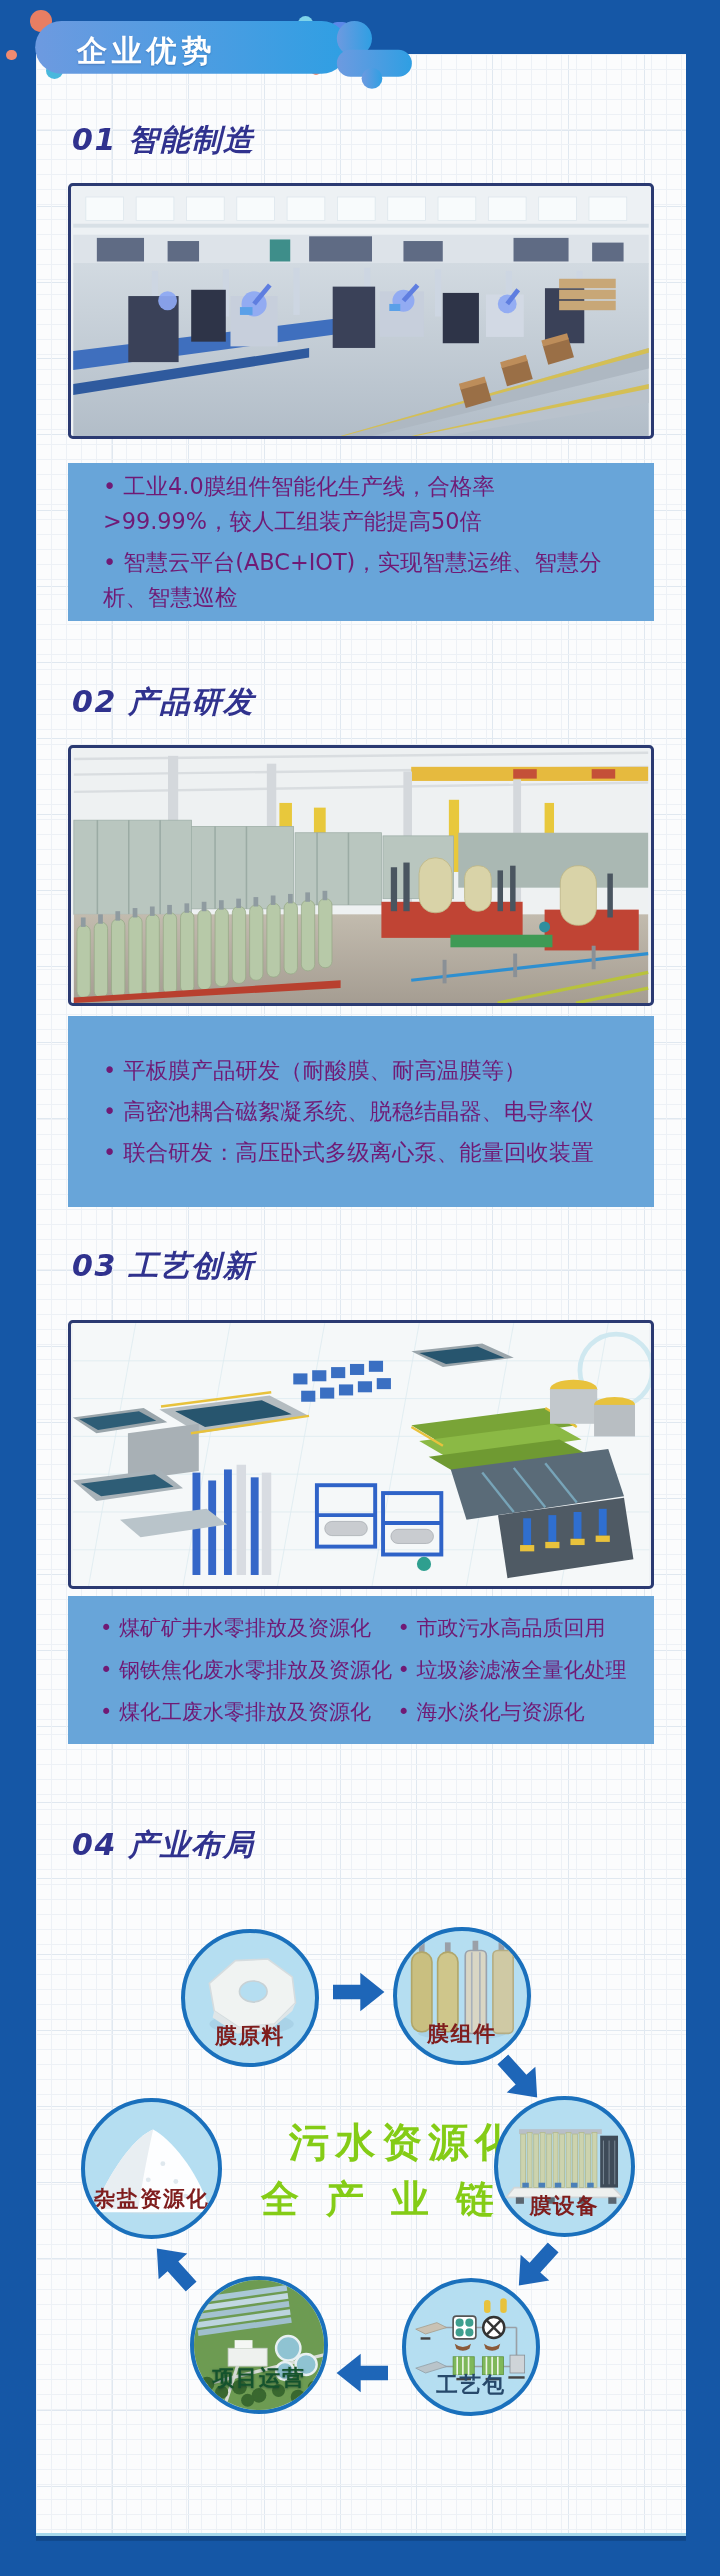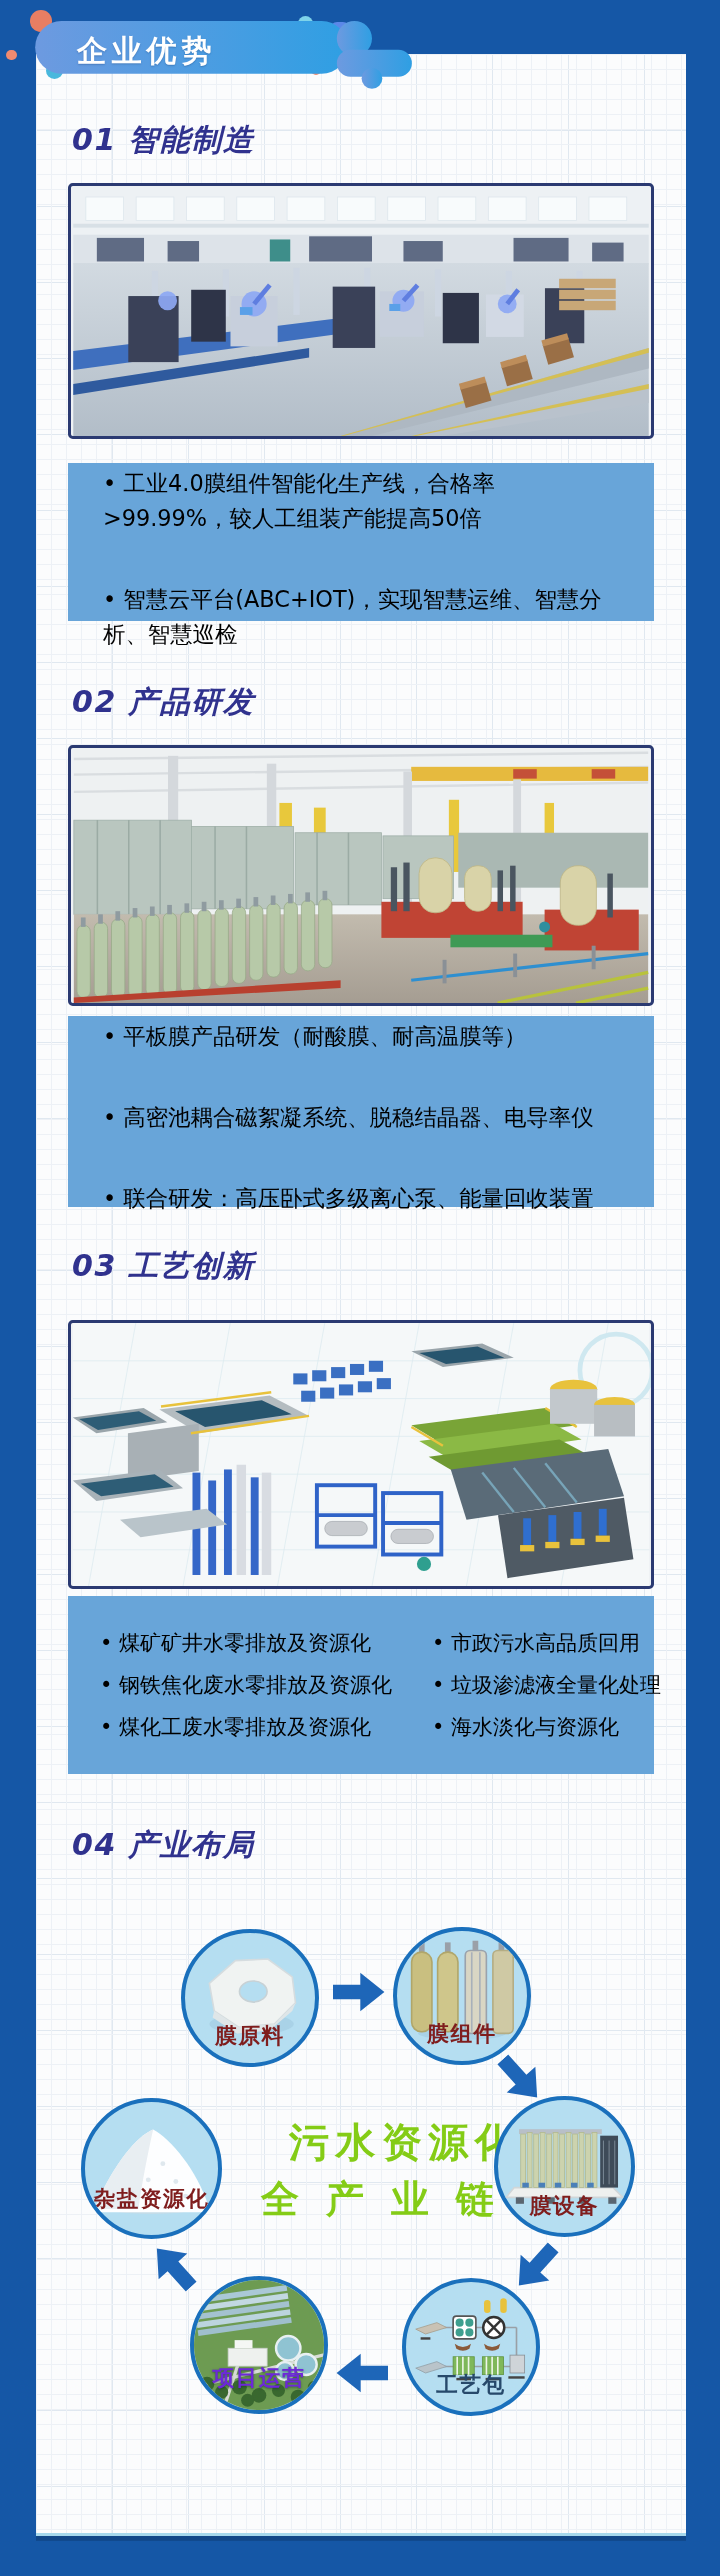--- a/index.html
+++ b/index.html
@@ -15,32 +15,32 @@
         background-size:15px 15px,15px 15px,76px 76px,76px 76px;
         border-bottom:3.2px solid #a6d8ec;box-shadow:0 4.8px 0 rgba(0,0,0,.18);}
   .dot{position:absolute;border-radius:50%;}
   .banner{position:absolute;left:23px;top:13px;width:417px;height:83px;}
   .banner svg{position:absolute;left:0;top:0;}
   .banner-title{position:absolute;left:54px;top:17.6px;color:#ffffff;font-size:30px;font-weight:bold;letter-spacing:4.8px;text-shadow:0 0.8px 1.6px rgba(20,60,120,.35);}
   .sec-title{position:absolute;left:72px;color:#30328e;font-size:30px;font-weight:bold;font-style:italic;letter-spacing:1.6px;white-space:nowrap;}
   .sec-title .num{margin-right:11.2px;font-weight:bold;}
   .photo{position:absolute;left:68px;width:586px;border:3.2px solid #2b3a72;border-radius:4.8px;box-sizing:border-box;overflow:hidden;background:#eef1f4;}
   .photo svg{display:block;width:100%;height:100%;}
-  .infobox{position:absolute;left:68px;width:586px;background:#68a5d9;color:#000000;
-           display:flex;flex-direction:column;box-sizing:border-box;
-           padding:0 35px;font-size:22.4px;line-height:1.55;gap:40px;}
+  .infobox{position:absolute;left:68px;width:586px;background:#68a5d9;color:#701a75;
+           display:flex;flex-direction:column;justify-content:center;box-sizing:border-box;
+           padding:0 35px;font-size:22.4px;line-height:1.55;}
   .infobox p{margin:3.2px 0;}
   .infobox.cols{flex-direction:row;padding:0 32px;}
   .infobox.cols .col{display:flex;flex-direction:column;justify-content:center;}
   .infobox.cols p{margin:4.8px 0;white-space:nowrap;font-size:21px;line-height:1.55;}
   .node{position:absolute;border-radius:50%;background:#b5def1;border:4.8px solid #1a70bc;box-sizing:border-box;overflow:hidden;}
   .node svg{position:absolute;left:0;top:0;width:100%;height:100%;}
   .node-label{position:absolute;left:0;right:0;bottom:13px;text-align:center;color:#7f1d1d;font-size:21.6px;font-weight:bold;letter-spacing:1.6px;}
   .node-label.dark{color:#27496b;}
-  .node-label.photo-label{color:#6d28d9;bottom:17.6px;text-shadow:0 0.8px 2.4px rgba(20,50,40,.6);}
+  .node-label.photo-label{color:#14532d;bottom:17.6px;text-shadow:0 0.8px 2.4px rgba(20,50,40,.6);}
   .arrow{position:absolute;}
   .center-text{position:absolute;left:201px;top:2115px;width:320px;text-align:right;color:#84cc16;font-weight:bold;}
   .center-text .l1{font-size:40px;letter-spacing:6.4px;}
   .center-text .l2{font-size:38px;letter-spacing:27px;margin-top:4px;margin-left:21px;}
 </style>
 </head>
 <body>
 
 <div class="page">
 
@@ -398,21 +398,21 @@
             <rect x="632" y="274" width="18" height="8"></rect>
             <rect x="664" y="270" width="18" height="8"></rect>
           </g>
       </g>
       <g fill="#b9c4ca">
           <polygon points="60,250 170,236 196,256 86,272"></polygon>
         </g>
       <circle cx="446" cy="306" r="9" fill="#2f9f8f"></circle>
     </svg>
   </div>
-  <div class="infobox cols" style="top:1596px;height:178px;">
+  <div class="infobox cols" style="top:1596px;height:148px;">
     <div class="col" style="width:57%;">
       <p>• 煤矿矿井水零排放及资源化</p>
       <p>• 钢铁焦化废水零排放及资源化</p>
       <p>• 煤化工废水零排放及资源化</p>
     </div>
     <div class="col" style="width:43%;">
       <p>• 市政污水高品质回用</p>
       <p>• 垃圾渗滤液全量化处理</p>
       <p>• 海水淡化与资源化</p>
     </div>

